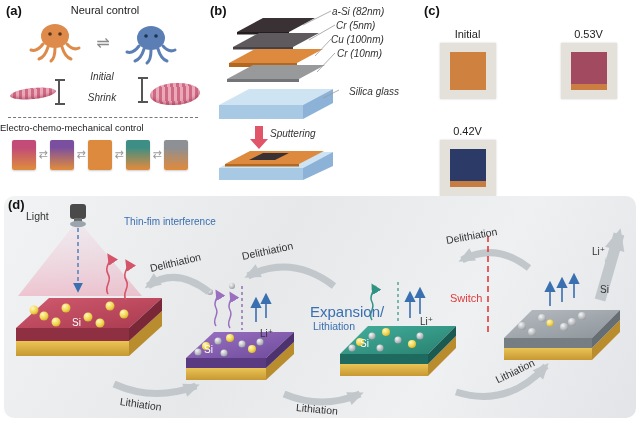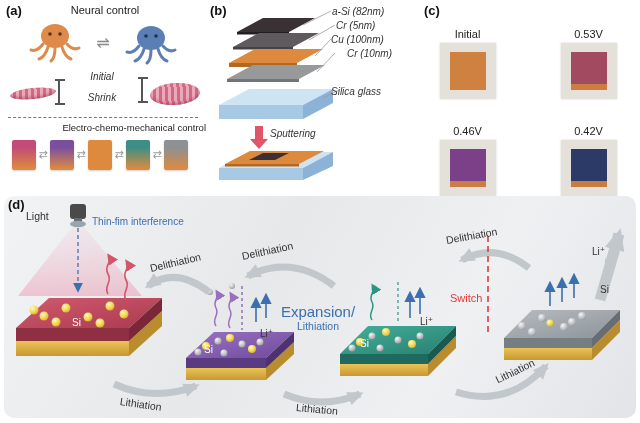--- a/index.html
+++ b/index.html
@@ -11,37 +11,37 @@
   .ctr{text-align:center;}
   
   .a-title{position:absolute;left:40px;top:4px;width:130px;text-align:center;font-size:11px;color:#222;}
   .muscle{position:absolute;border-radius:50%;
           background:repeating-linear-gradient(90deg,#eaa8b8 0 3px,#cf6a84 3px 6px);
           box-shadow:inset 0 -2px 3px rgba(150,40,70,.45);}
   .ibar{position:absolute;border-left:2px solid #555;height:22px;width:2px;}
   .ibar::before,.ibar::after{content:"";position:absolute;left:-5px;width:10px;height:2px;background:#555;}
   .ibar::before{top:-2px;} .ibar::after{bottom:-2px;}
   .dashsep{position:absolute;left:8px;top:117px;width:190px;border-top:1.5px dashed #777;}
-  .ecm-title{position:absolute;left:0;top:122px;width:206px;text-align:right;font-size:9.5px;color:#222;}
+  .ecm-title{position:absolute;left:0;top:122px;width:206px;text-align:left;font-size:9.5px;color:#222;}
   .ecm-square{position:absolute;top:140px;width:24px;height:30px;border-radius:2px;
               background:linear-gradient(180deg,var(--c) 25%,#dd8a3f 96%);box-shadow:0 1px 2px rgba(0,0,0,.2);}
   .ecm-arrow{position:absolute;top:148px;width:14px;text-align:center;font-size:11px;color:#999;}
   
   .c-grid{position:absolute;left:420px;top:28px;width:216px;display:grid;
           grid-template-columns:repeat(2,1fr);column-gap:4px;row-gap:12px;gap:26px;}
   .sample-label{font-size:11px;text-align:center;margin-bottom:3px;color:#222;}
   .sample-photo{width:56px;height:56px;margin:0 auto;background:#e4e1da;display:flex;
                 align-items:center;justify-content:center;box-shadow:0 0 2px rgba(0,0,0,.18);}
   .sample-chip{width:36px;height:38px;background:var(--c);position:relative;}
   .sample-chip::after{content:"";position:absolute;left:0;right:0;bottom:0;height:6px;background:#cf8140;opacity:.95;}
   
   .d-bg{position:absolute;left:4px;top:196px;width:632px;height:222px;border-radius:10px;
         background:linear-gradient(120deg,#f2f3f5 0%,#e6e8ea 40%,#eef0f2 70%,#e2e4e7 100%);}
   .dlab{position:absolute;font-size:10.5px;color:#333;white-space:nowrap;transform-origin:left center;z-index:4;}
-  .blue{color:#3a6fb0;} .red{color:#e03a3a;} .white{color:#fff;}
+  .blue{color:#3a6fb0;margin-left:32px;} .red{color:#e03a3a;} .white{color:#fff;}
 </style>
 </head>
 <body>
 
 <div class="fig">
 
   <div class="plabel" style="left:6px;top:3px">(a)</div>
   <div class="a-title">Neural control</div>
 
   <svg class="abs" style="left:27px;top:16px" width="152" height="54" viewBox="0 0 152 54">
@@ -136,42 +136,36 @@
       <polygon points="98,160 128,144 128,158 98,172" fill="#8cb2d8"></polygon>
       <polygon points="20,156 94,156 119,143 45,143" fill="#dd8a3f"></polygon>
       <polygon points="20,156 94,156 94,158.5 20,158.5" fill="#b3681f"></polygon>
       <polygon points="44,152 70,152 84,145 58,145" fill="#3a3134"></polygon>
     </g>
   </svg>
 
   <div class="lbl" style="left:332px;top:6px">a-Si (82nm)</div>
   <div class="lbl" style="left:336px;top:20px">Cr (5nm)</div>
   <div class="lbl" style="left:331px;top:34px">Cu (100nm)</div>
-  <div class="lbl" style="left:347px;top:48px">Cr (10nm)</div>
-  <div class="lbl" style="left:331px;top:86px">Silica glass</div>
+  <div class="lbl" style="left:337px;top:48px">Cr (10nm)</div>
+  <div class="lbl" style="left:349px;top:86px">Silica glass</div>
   <div class="lbl" style="left:270px;top:128px">Sputtering</div>
 
   <div class="plabel" style="left:424px;top:3px">(c)</div>
   <div class="c-grid">
     <div class="sample">
       <div class="sample-label">Initial</div>
       <div class="sample-photo">
           <div class="sample-chip" style="--c: #cf8140;"></div>
         </div>
     </div>
     <div class="sample">
       <div class="sample-label">0.53V</div>
       <div class="sample-photo">
           <div class="sample-chip" style="--c: #a24a60;"></div>
-        </div>
-    </div>
-    <div class="sample">
-      <div class="sample-label">0.46V</div>
-      <div class="sample-photo">
-          <div class="sample-chip" style="--c: #7c4088;"></div>
         </div>
     </div>
     <div class="sample">
       <div class="sample-label">0.42V</div>
       <div class="sample-photo">
           <div class="sample-chip" style="--c: #2c3a68;"></div>
         </div>
     </div>
   </div>
 

